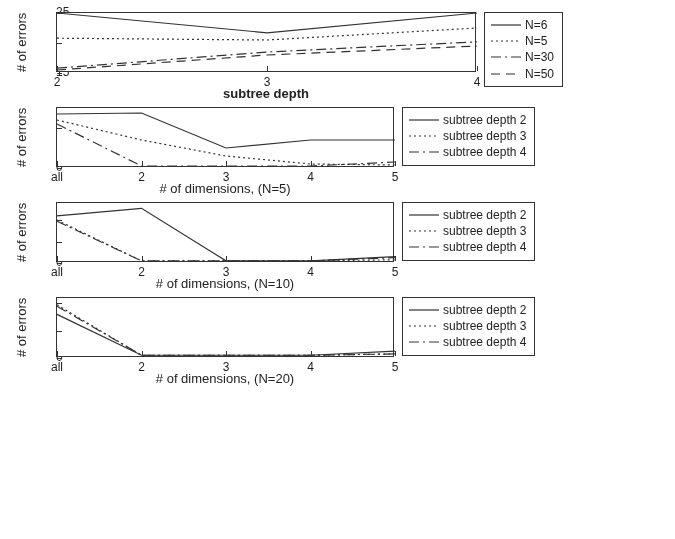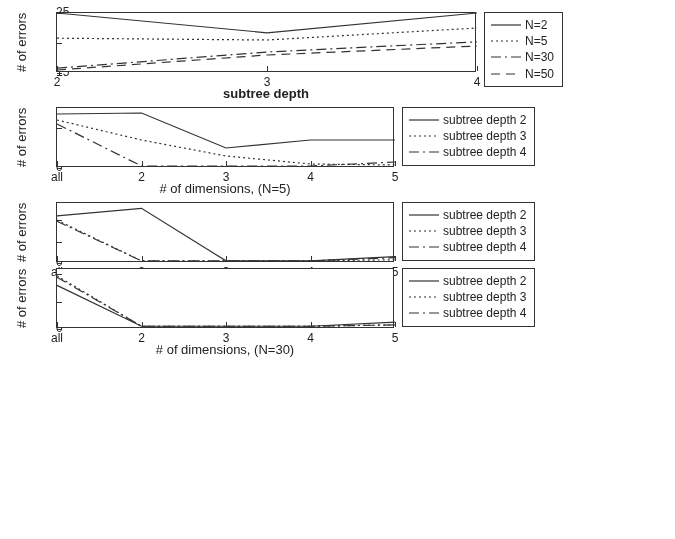--- a/index.html
+++ b/index.html
@@ -109,21 +109,21 @@
           </div>
           <div class="xlabel" style="width: 420px; font-weight: bold;">subtree depth</div>
         </div>
         <div class="legend">
           <div class="legend-row">
             <div class="legend-swatch">
               <svg width="30" height="12">
                 <line x1="0" x2="30" y1="6" y2="6" stroke="#333" stroke-width="1.2"></line>
               </svg>
             </div>
-            <span>N=2</span>
+            <span>N=6</span>
           </div>
           <div class="legend-row">
             <div class="legend-swatch">
               <svg width="30" height="12">
                 <line x1="0" x2="30" y1="6" y2="6" stroke="#333" stroke-width="1.2" stroke-dasharray="2,3"></line>
               </svg>
             </div>
             <span>N=5</span>
           </div>
           <div class="legend-row">
@@ -224,20 +224,21 @@
             <div class="tickmark tm-x" style="left: 0px;"></div>
             <div class="xtick" style="left: 84.5px;">2</div>
             <div class="tickmark tm-x" style="left: 84.5px;"></div>
             <div class="xtick" style="left: 169px;">3</div>
             <div class="tickmark tm-x" style="left: 169px;"></div>
             <div class="xtick" style="left: 253.5px;">4</div>
             <div class="tickmark tm-x" style="left: 253.5px;"></div>
             <div class="xtick" style="left: 338px;">5</div>
             <div class="tickmark tm-x" style="left: 338px;"></div>
           </div>
+          <div class="xlabel" style="width: 338px;"># of dimensions, (N=10)</div>
         </div>
         <div class="legend">
           <div class="legend-row">
             <div class="legend-swatch">
               <svg width="30" height="12">
                 <line x1="0" x2="30" y1="6" y2="6" stroke="#333" stroke-width="1.2"></line>
               </svg>
             </div>
             <span>subtree depth 2</span>
           </div>
@@ -282,21 +283,21 @@
             <div class="tickmark tm-x" style="left: 0px;"></div>
             <div class="xtick" style="left: 84.5px;">2</div>
             <div class="tickmark tm-x" style="left: 84.5px;"></div>
             <div class="xtick" style="left: 169px;">3</div>
             <div class="tickmark tm-x" style="left: 169px;"></div>
             <div class="xtick" style="left: 253.5px;">4</div>
             <div class="tickmark tm-x" style="left: 253.5px;"></div>
             <div class="xtick" style="left: 338px;">5</div>
             <div class="tickmark tm-x" style="left: 338px;"></div>
           </div>
-          <div class="xlabel" style="width: 338px;"># of dimensions, (N=30)</div>
+          <div class="xlabel" style="width: 338px;"># of dimensions, (N=20)</div>
         </div>
         <div class="legend">
           <div class="legend-row">
             <div class="legend-swatch">
               <svg width="30" height="12">
                 <line x1="0" x2="30" y1="6" y2="6" stroke="#333" stroke-width="1.2"></line>
               </svg>
             </div>
             <span>subtree depth 2</span>
           </div>

